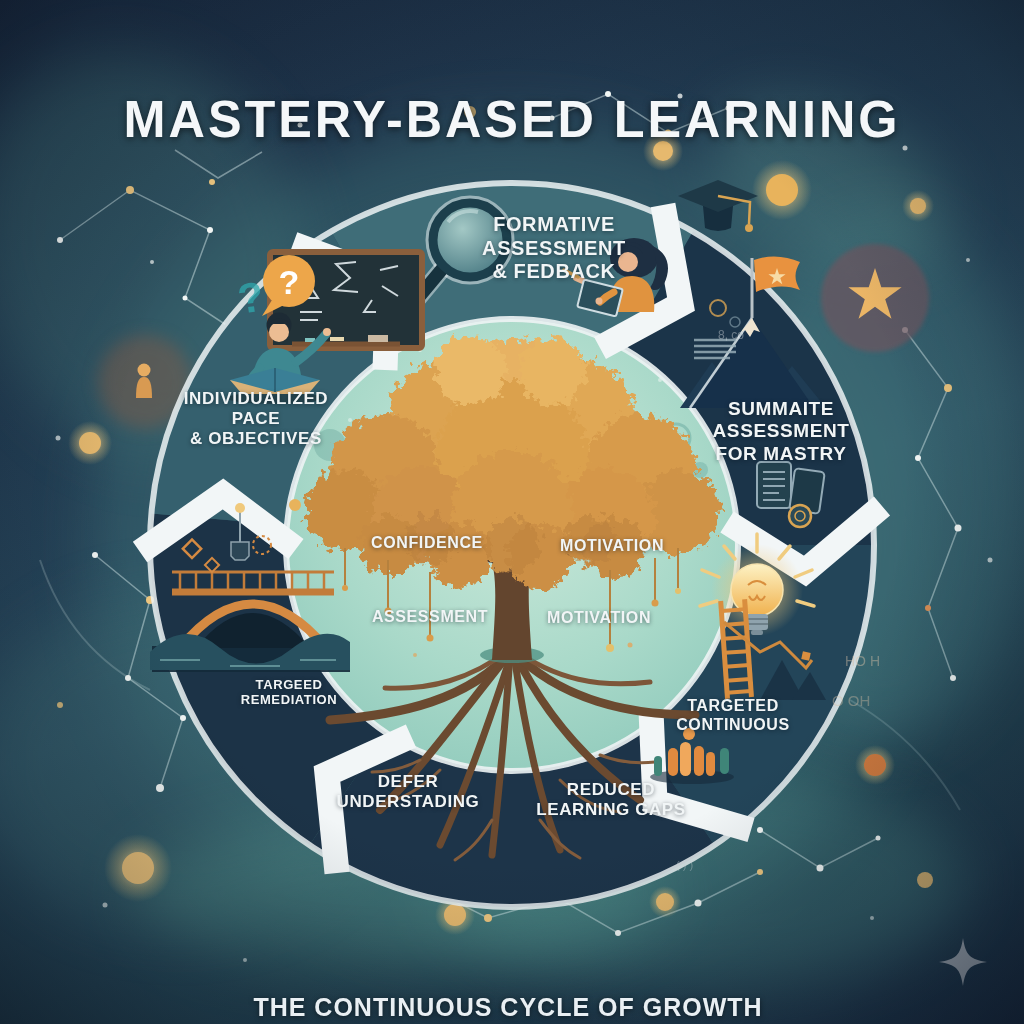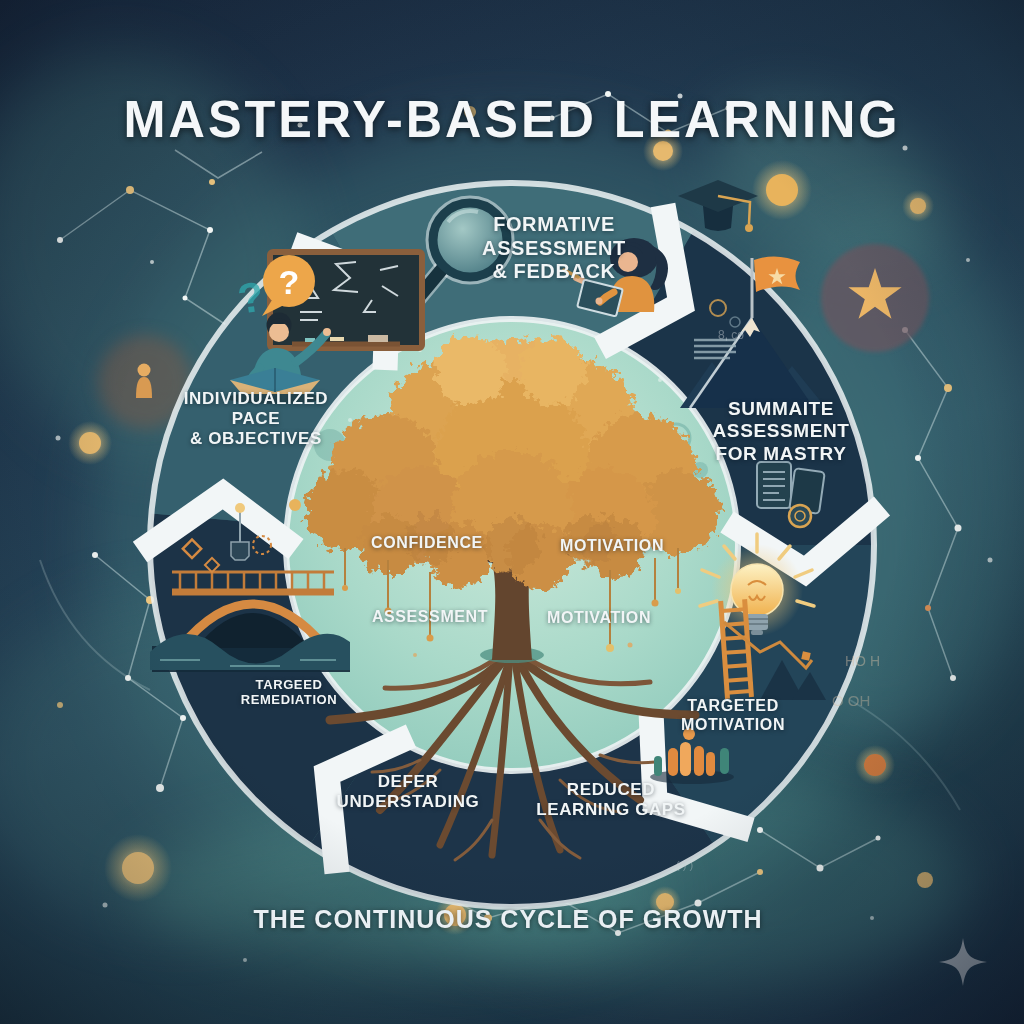--- a/index.html
+++ b/index.html
@@ -8,21 +8,21 @@
     background:linear-gradient(160deg,#1a2a40 0%,#223c52 30%,#2b4d61 55%,#22404f 78%,#1b2e44 100%);}
   .art{position:absolute;left:0;top:0;width:1024px;height:1024px;}
   .vignette{position:absolute;left:0;top:0;width:1024px;height:1024px;pointer-events:none;
     background:radial-gradient(circle at 50% 46%,rgba(0,0,0,0) 52%,rgba(10,22,36,.28) 82%,rgba(7,14,26,.55) 100%);}
   .lbl{position:absolute;transform:translate(-50%,-50%);color:#f1f5f6;font-weight:bold;
     text-align:center;white-space:pre-line;letter-spacing:.6px;line-height:1.18;
     text-shadow:0 1px 4px rgba(5,15,25,.5);}
   .title{position:absolute;left:512px;top:84px;transform:translate(-50%,-50%) scaleX(.97);
     color:#f4f7f9;font-weight:bold;font-size:52px;letter-spacing:3px;white-space:nowrap;
     text-shadow:0 2px 8px rgba(0,0,0,.55);}
-  .footer{position:absolute;left:508px;top:919px;transform:translate(-50%,-50%);
+  .footer{position:absolute;left:508px;top:1007px;transform:translate(-50%,-50%);
     color:#e9eff3;font-weight:bold;font-size:25px;letter-spacing:1px;white-space:nowrap;
     text-shadow:0 1px 5px rgba(0,0,0,.5);}
   .cword{font-size:16px;}
 </style>
 </head>
 <body>
 
 <div class="stage">
 
 <svg class="art" viewBox="0 0 1024 1024">
@@ -480,21 +480,21 @@
 
 <h1 class="title">MASTERY-BASED LEARNING</h1>
 
 <div class="lbl" style="left:554px;top:248px;font-size:20px;">FORMATIVE
 ASSESSMENT
 &amp; FEDBACK</div>
 <div class="lbl" style="left:781px;top:432px;font-size:19px;">SUMMAITE
 ASSESSMENT
 FOR MASTRY</div>
 <div class="lbl" style="left:733px;top:716px;font-size:16px;">TARGETED
-MOTIVATION</div>
+CONTINUOUS</div>
 <div class="lbl" style="left:611px;top:800px;font-size:17px;">REDUCED
 LEARNING GAPS</div>
 <div class="lbl" style="left:408px;top:792px;font-size:17px;">DEFER
 UNDERSTADING</div>
 <div class="lbl" style="left:289px;top:692px;font-size:13px;">TARGEED
 REMEDIATION</div>
 <div class="lbl" style="left:256px;top:419px;font-size:17px;">INDIVIDUALIZED
 PACE
 &amp; OBJECTIVES</div>
 

